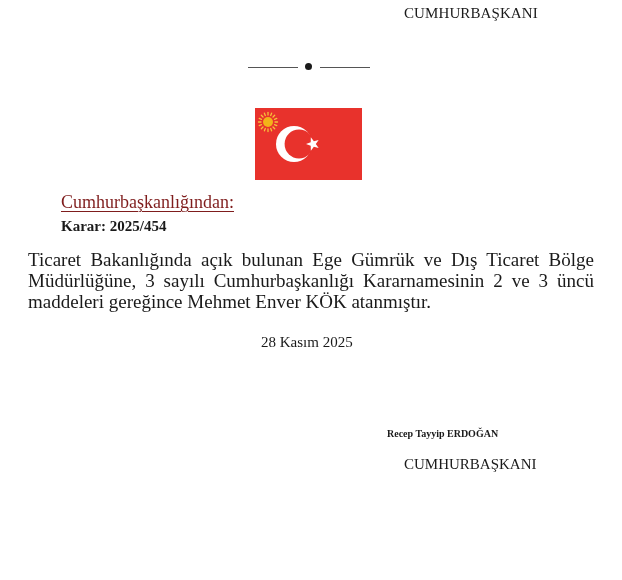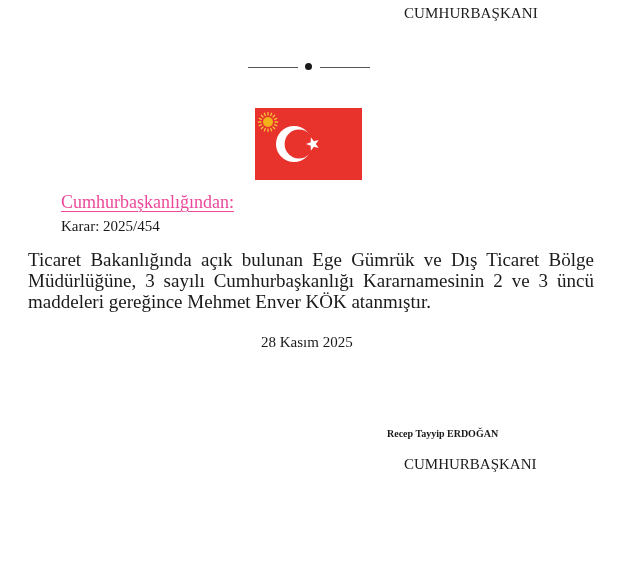--- a/index.html
+++ b/index.html
@@ -5,22 +5,22 @@
   html, body { margin:0; padding:0; background:#ffffff; }
   body { width:622px; height:580px; position:relative; overflow:hidden;
          font-family:"Liberation Serif", serif; color:#1a1a1a; }
   .abs { position:absolute; }
   .header-title { left:404px; top:5px; font-size:15px; letter-spacing:0.1px; }
   .divider { left:248px; top:60px; width:122px; height:14px; }
   .divider .line { position:absolute; top:7px; height:1.4px; background:#555; width:50px; }
   .divider .l1 { left:0; } .divider .l2 { left:72px; }
   .divider .dot { position:absolute; left:57px; top:3px; width:7px; height:7px; border-radius:50%; background:#1a1a1a; }
   .flag { left:255px; top:108px; width:107px; height:72px; }
-  .section-title { left:61px; top:192px; font-size:18px; text-decoration:underline; text-underline-offset:3px; text-decoration-thickness:1px; color:#ec4899; }
-  .decision { left:61px; top:218px; font-size:15px; font-weight:normal; }
+  .section-title { left:61px; top:192px; font-size:18px; text-decoration:underline; text-underline-offset:3px; text-decoration-thickness:1px; color:#7f1d1d; }
+  .decision { left:61px; top:218px; font-size:15px; font-weight:bold; }
   .body-text { left:28px; top:249px; width:566px; font-size:19px; line-height:21px; text-align:justify; }
   .date { left:261px; top:334px; font-size:15px; }
   .signer { left:387px; top:428px; font-size:10px; font-weight:bold; }
   .signer-title { left:404px; top:456px; font-size:15px; }
 </style>
 </head>
 <body>
 
 <div class="abs header-title">CUMHURBAŞKANI</div>
 

